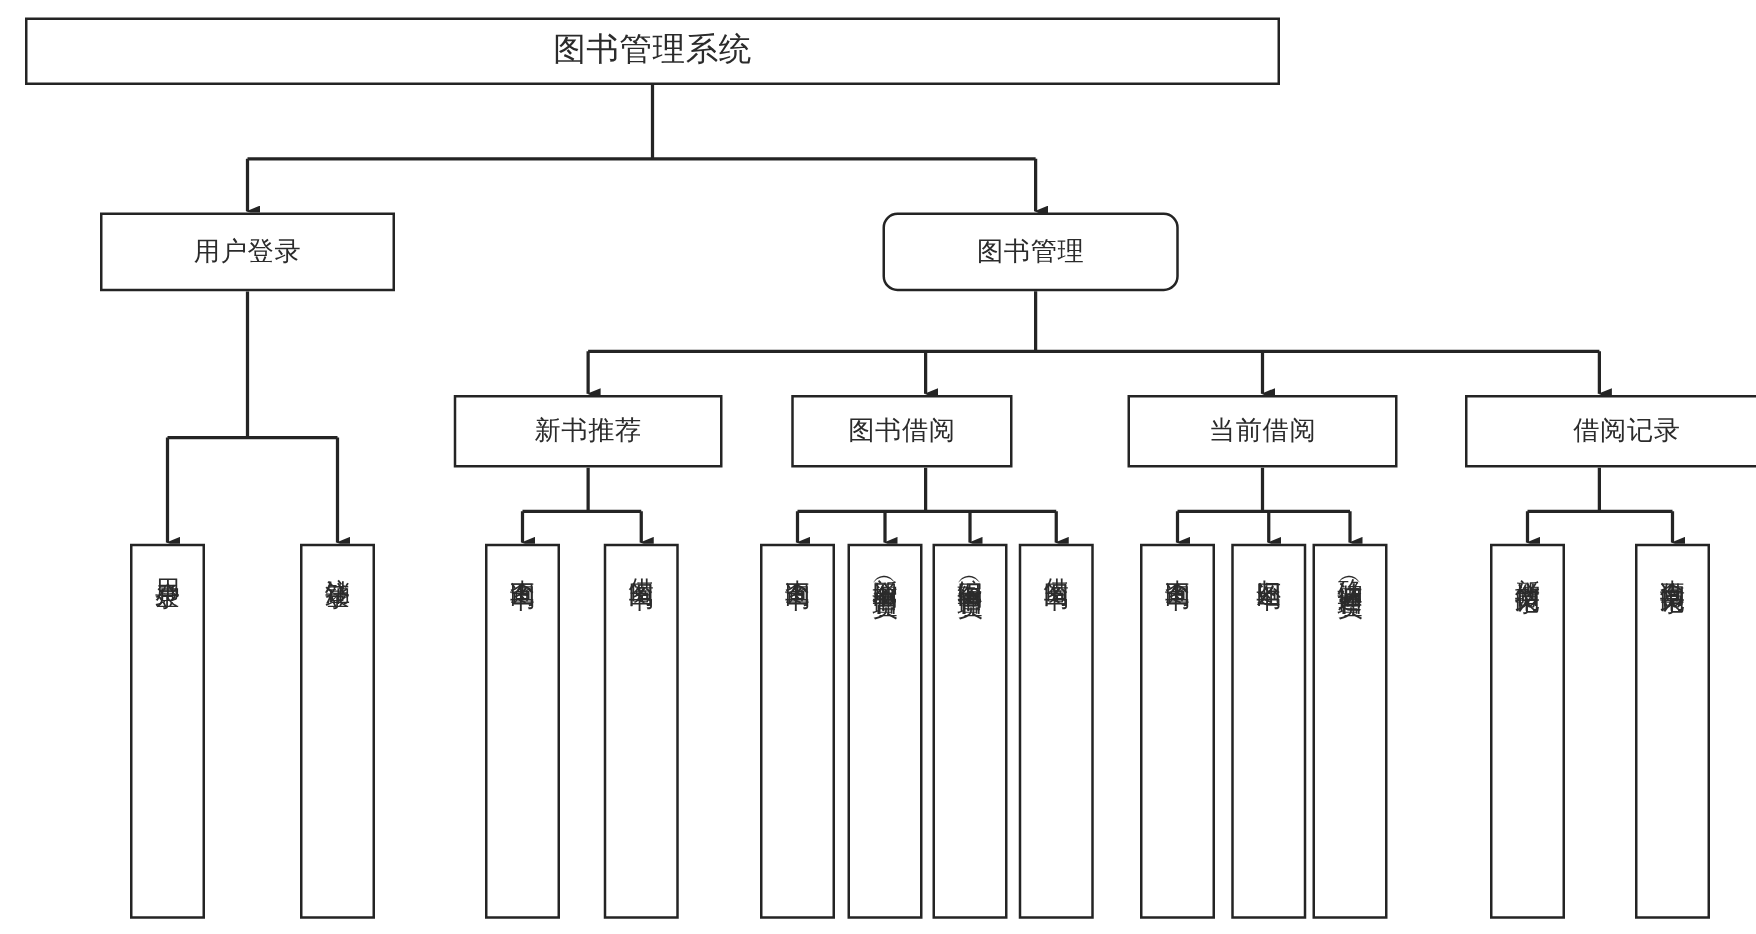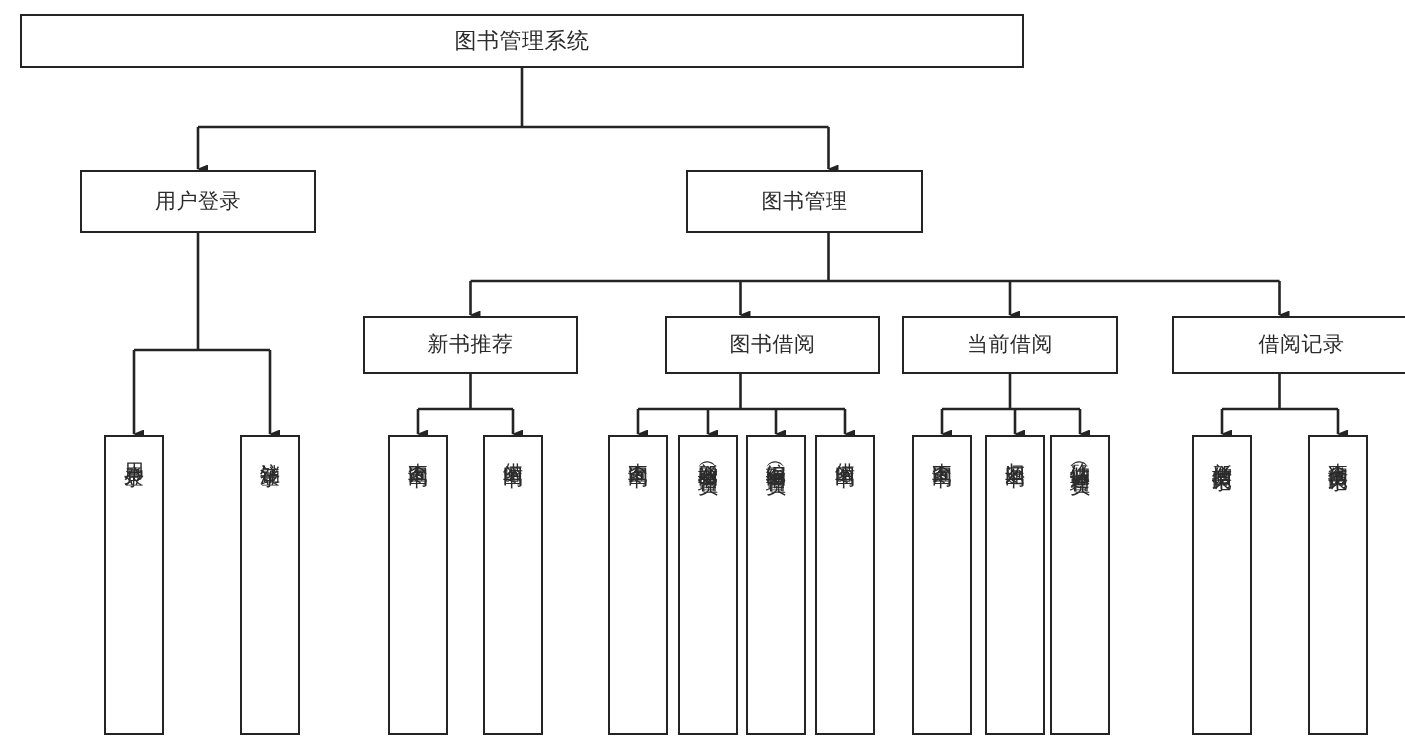--- a/index.html
+++ b/index.html
@@ -48,21 +48,21 @@
   }
   .node.vertical .label {
     writing-mode: vertical-rl;
     text-orientation: upright;
     -webkit-writing-mode: vertical-rl;
     font-size: 20px;
     letter-spacing: 2px;
     line-height: 1.05;
     white-space: nowrap;
   }
-  .node.root .label { font-size: 22px; }
+  .node.root .label { font-size: 26px; }
   .watermark {
     position: absolute;
     right: 14px;
     bottom: 6px;
     color: #b9b9b9;
     font-size: 17px;
     letter-spacing: 0.5px;
     z-index: 5;
     white-space: nowrap;
     user-select: none;
@@ -115,27 +115,27 @@
       </g>
   </svg>
 
   <div id="node-layer">
       <div class="node root" style="left: 20px; top: 14px; width: 1004px; height: 54px;">
         <span class="label">图书管理系统</span>
       </div>
       <div class="node" style="left: 80px; top: 170px; width: 236px; height: 63px;">
         <span class="label">用户登录</span>
       </div>
-      <div class="node" style="left: 686px; top: 170px; width: 237px; height: 63px;">
+      <div class="node" style="left: 706px; top: 170px; width: 237px; height: 63px; border-radius: 12px;">
         <span class="label">图书管理</span>
       </div>
       <div class="node" style="left: 363px; top: 316px; width: 215px; height: 58px;">
         <span class="label">新书推荐</span>
       </div>
-      <div class="node" style="left: 633px; top: 316px; width: 215px; height: 58px; margin-left: 32px;">
+      <div class="node" style="left: 633px; top: 316px; width: 177px; height: 58px;">
         <span class="label">图书借阅</span>
       </div>
       <div class="node" style="left: 902px; top: 316px; width: 216px; height: 58px; align-items: center;">
         <span class="label">当前借阅</span>
       </div>
       <div class="node" style="left: 1172px; top: 316px; width: 259px; height: 58px;">
         <span class="label">借阅记录</span>
       </div>
       <div class="node vertical" style="left: 104px; top: 435px; width: 60px; height: 300px;">
         <span class="label">用户登录</span>

